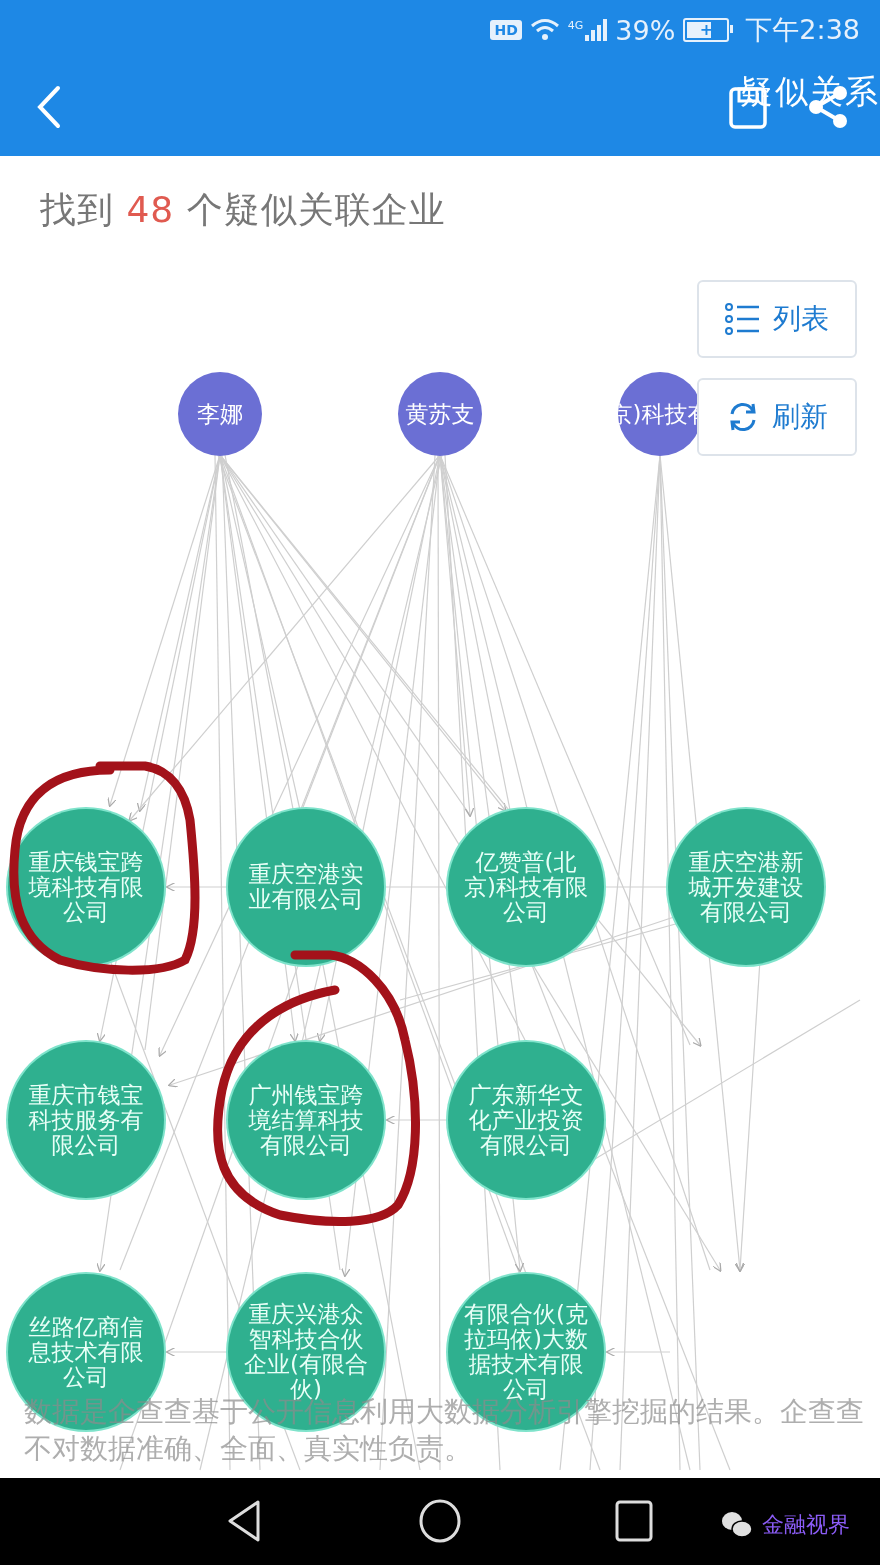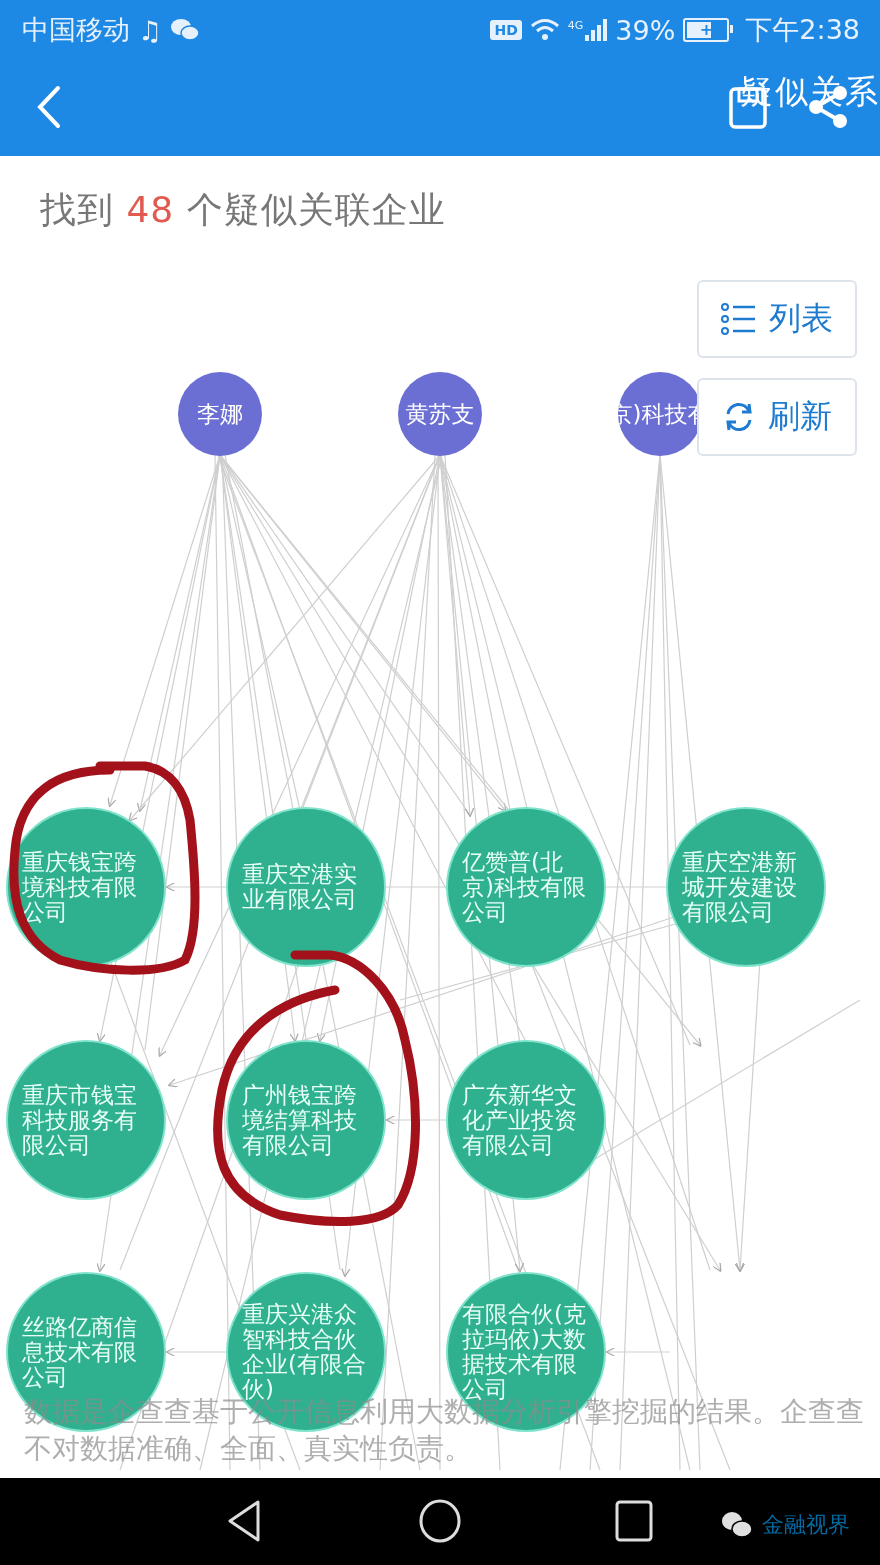--- a/index.html
+++ b/index.html
@@ -15,41 +15,33 @@
   .appbar { position: absolute; left: 0; top: 62px; width: 880px; height: 94px; background: #1e88e5; color: #fff; }
   .appbar .title { position: absolute; left: 0; right: 0; top: 8px; text-align: right; font-size: 33px; letter-spacing: 2px; }
   .appbar .back { position: absolute; left: 30px; top: 20px; width: 40px; height: 50px; }
   .appbar .save { position: absolute; left: 728px; top: 24px; width: 40px; height: 44px; }
   .appbar .share { position: absolute; left: 806px; top: 22px; width: 44px; height: 46px; }
   .summary { position: absolute; left: 40px; top: 186px; font-size: 36px; color: #777; letter-spacing: 1px; }
   .summary .num { color: #e05a50; }
   .graph { position: absolute; left: 0; top: 156px; width: 880px; height: 1320px; }
   .graph svg.edges { position: absolute; left: 0; top: 0; }
   .pnode { position: absolute; width: 84px; height: 84px; border-radius: 50%; background: #6b6fd4; color: #fff; font-size: 23px; display: flex; align-items: center; justify-content: center; overflow: hidden; white-space: nowrap; }
-  .cnode { position: absolute; width: 156px; height: 156px; border-radius: 50%; background: #2fb08f; color: #e8fff7; font-size: 23px; line-height: 25px; display: flex; align-items: center; justify-content: center; text-align: left; box-shadow: 0 0 0 2px #7fe3cb; }
+  .cnode { position: absolute; width: 156px; height: 156px; border-radius: 50%; background: #2fb08f; color: #e8fff7; font-size: 23px; line-height: 25px; display: flex; align-items: center; justify-content: center; text-align: center; box-shadow: 0 0 0 2px #7fe3cb; }
   .cnode span { width: 128px; word-break: break-all; }
-  .tbtn { position: absolute; width: 156px; height: 74px; background: #fff; border: 2px solid #dde3ea; border-radius: 6px; display: flex; align-items: center; justify-content: center; gap: 12px; color: #1e7bd0; font-size: 32px; }
+  .tbtn { position: absolute; width: 156px; height: 74px; background: #fff; border: 2px solid #dde3ea; border-radius: 6px; display: flex; align-items: center; justify-content: center; gap: 12px; color: #1e7bd0; font-size: 28px; }
   .disclaimer { position: absolute; left: 24px; top: 1393px; width: 840px; font-size: 28px; line-height: 37px; color: rgba(140,140,140,0.7); }
   .navbar { position: absolute; left: 0; top: 1478px; width: 880px; height: 87px; background: #000; }
   .nav-ico { position: absolute; top: 20px; }
-  .watermark { position: absolute; left: 720px; top: 1510px; color: #0369a1; font-size: 22px; display: flex; gap: 8px; }
+  .watermark { position: absolute; left: 720px; top: 1510px; color: #8b5cf6; font-size: 22px; display: flex; gap: 8px; }
   .redmark { position: absolute; left: 0; top: 0; pointer-events: none; }
 </style>
 </head>
 <body>
 
 <div class="statusbar">
-  <div class="sb-left">
-    <span>中国移动</span>
-    <span>♫</span>
-    <svg width="30" height="26" viewBox="0 0 30 26">
-      <ellipse cx="11" cy="10" rx="10" ry="8" fill="#e6f1fc"></ellipse>
-      <ellipse cx="20" cy="16" rx="9" ry="7" fill="#e6f1fc" stroke="#1e88e5" stroke-width="1.5"></ellipse>
-    </svg>
-  </div>
   <div class="sb-right">
     <span class="hd">HD</span>
     <svg width="30" height="24" viewBox="0 0 30 24">
       <path d="M2 8 Q15 -3 28 8" stroke="#e6f1fc" stroke-width="3" fill="none"></path>
       <path d="M7 13 Q15 6 23 13" stroke="#e6f1fc" stroke-width="3" fill="none"></path>
       <circle cx="15" cy="19" r="3" fill="#e6f1fc"></circle>
     </svg>
     <span style="display:inline-flex;align-items:flex-end;gap:2px;">
       <span style="font-size:11px;align-self:flex-start;">4G</span>
       <span style="width:4px;height:6px;background:#e6f1fc;display:inline-block"></span>

